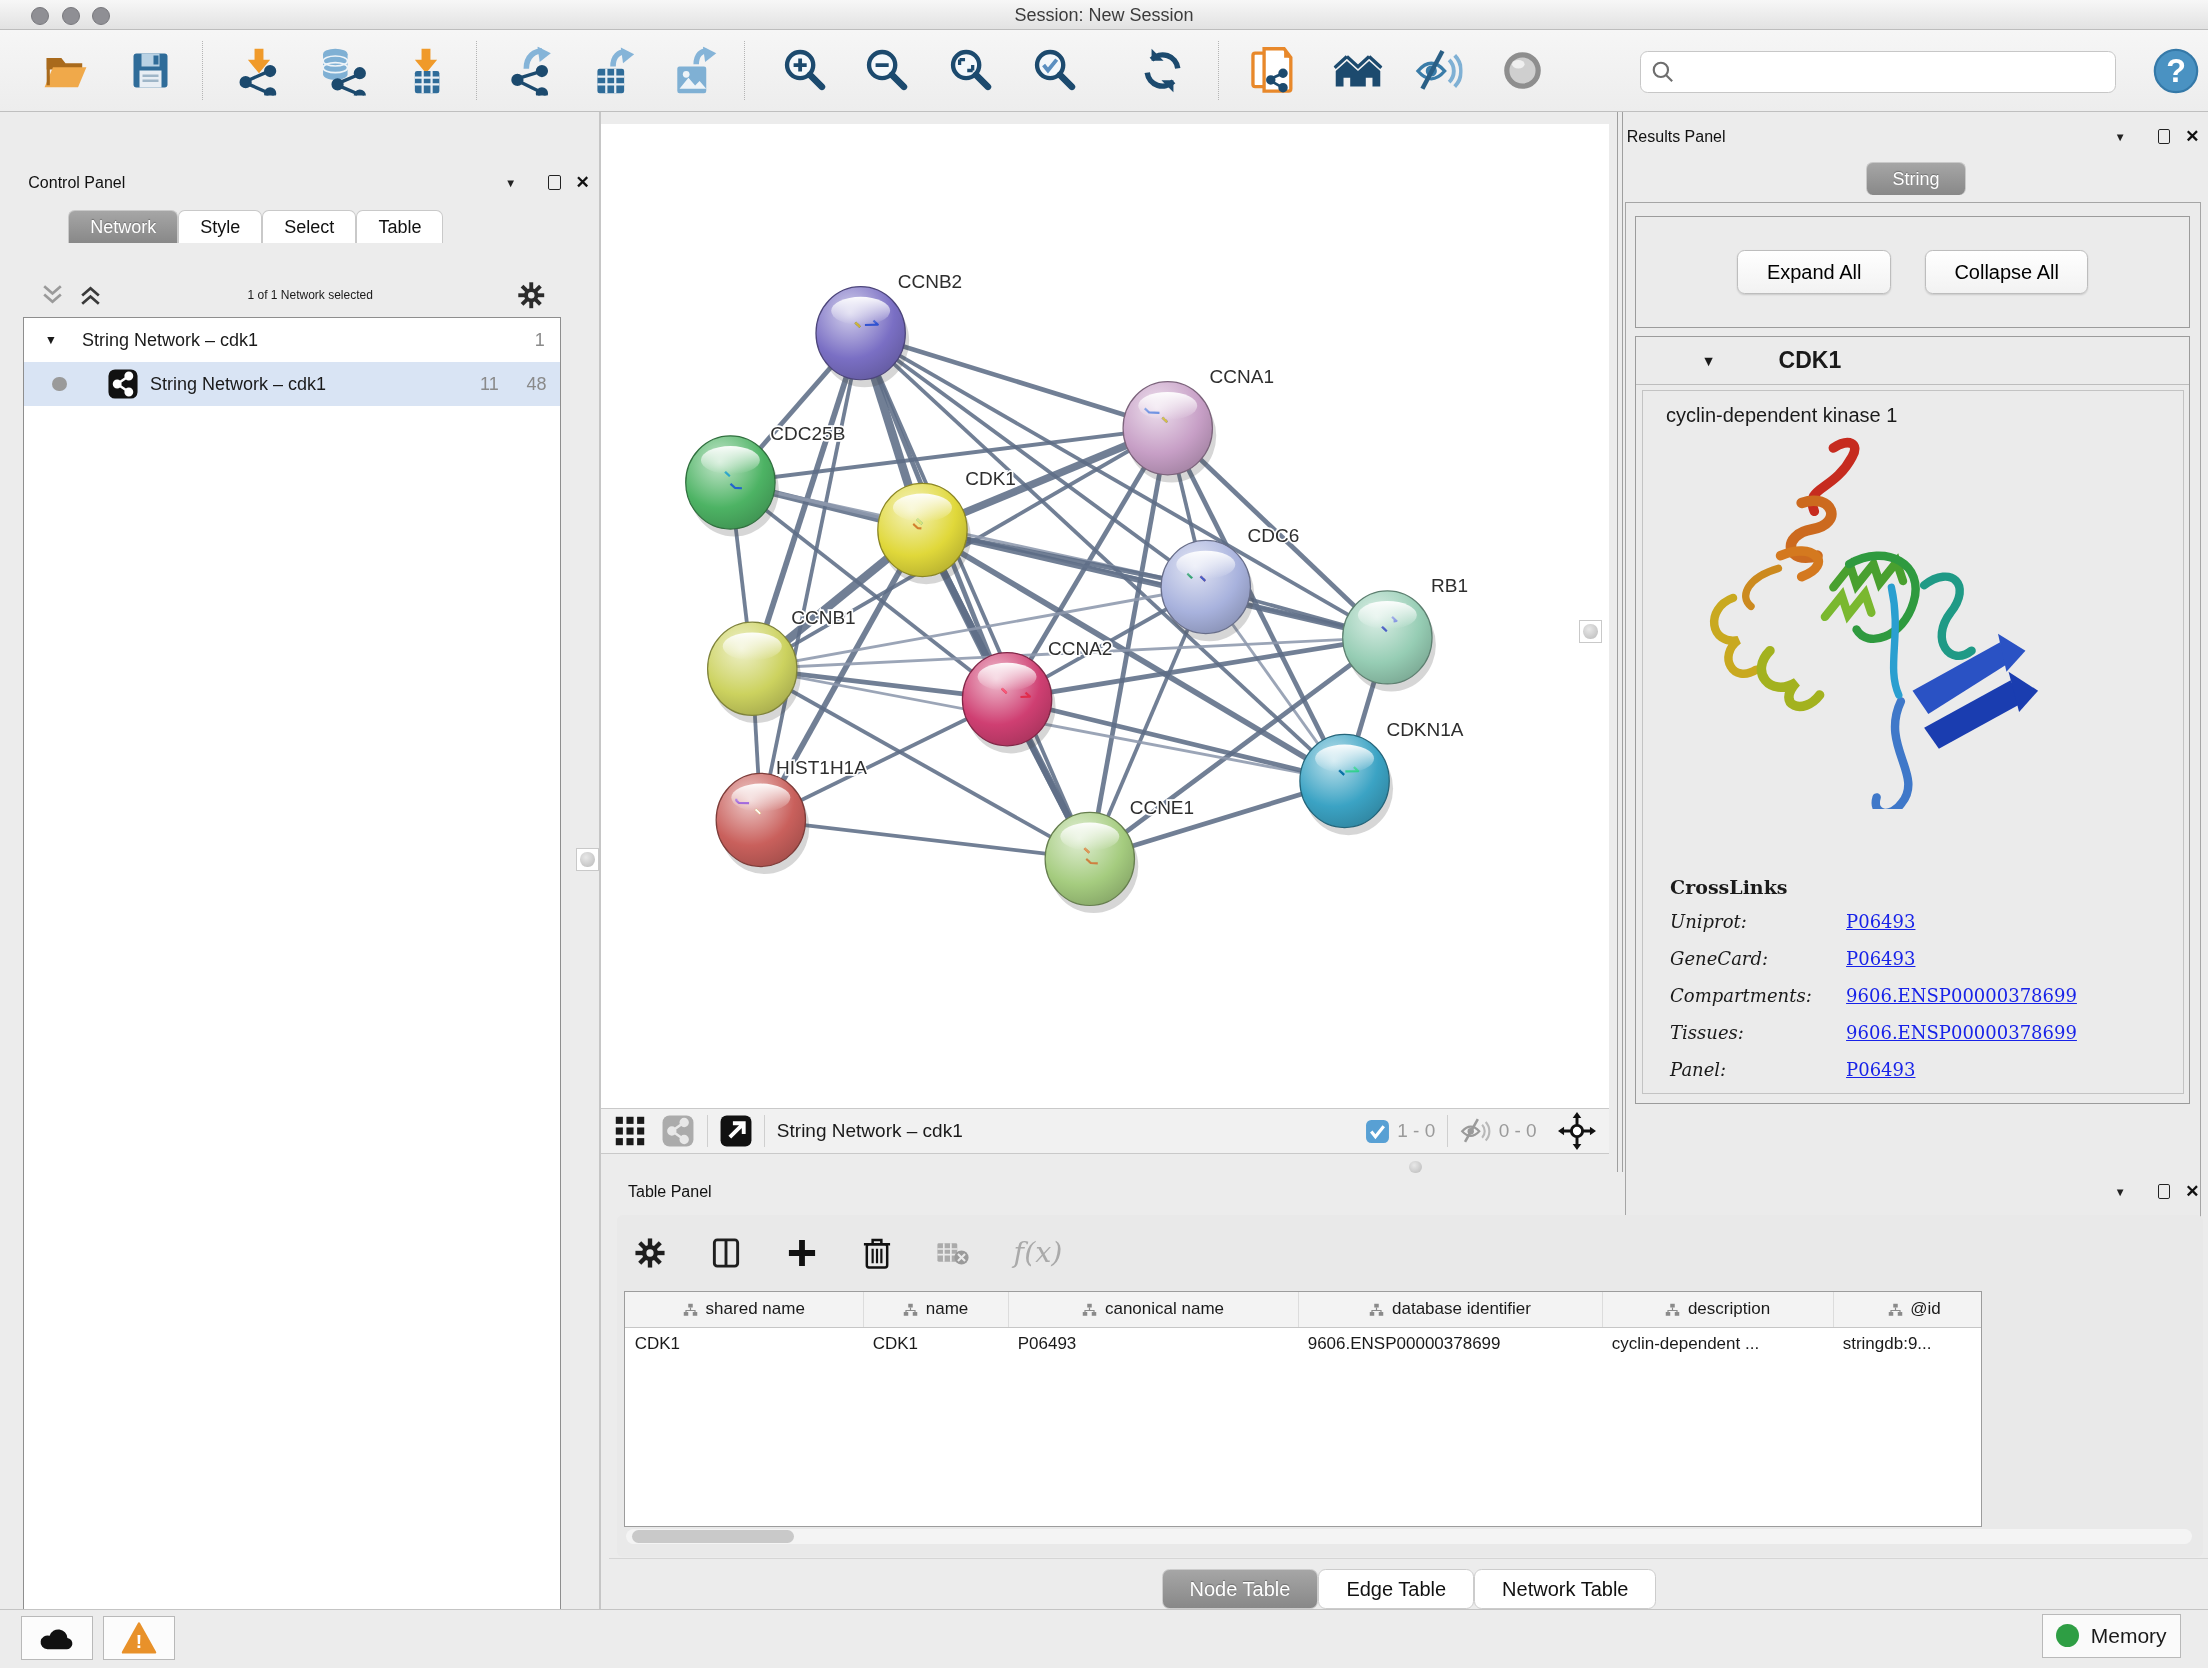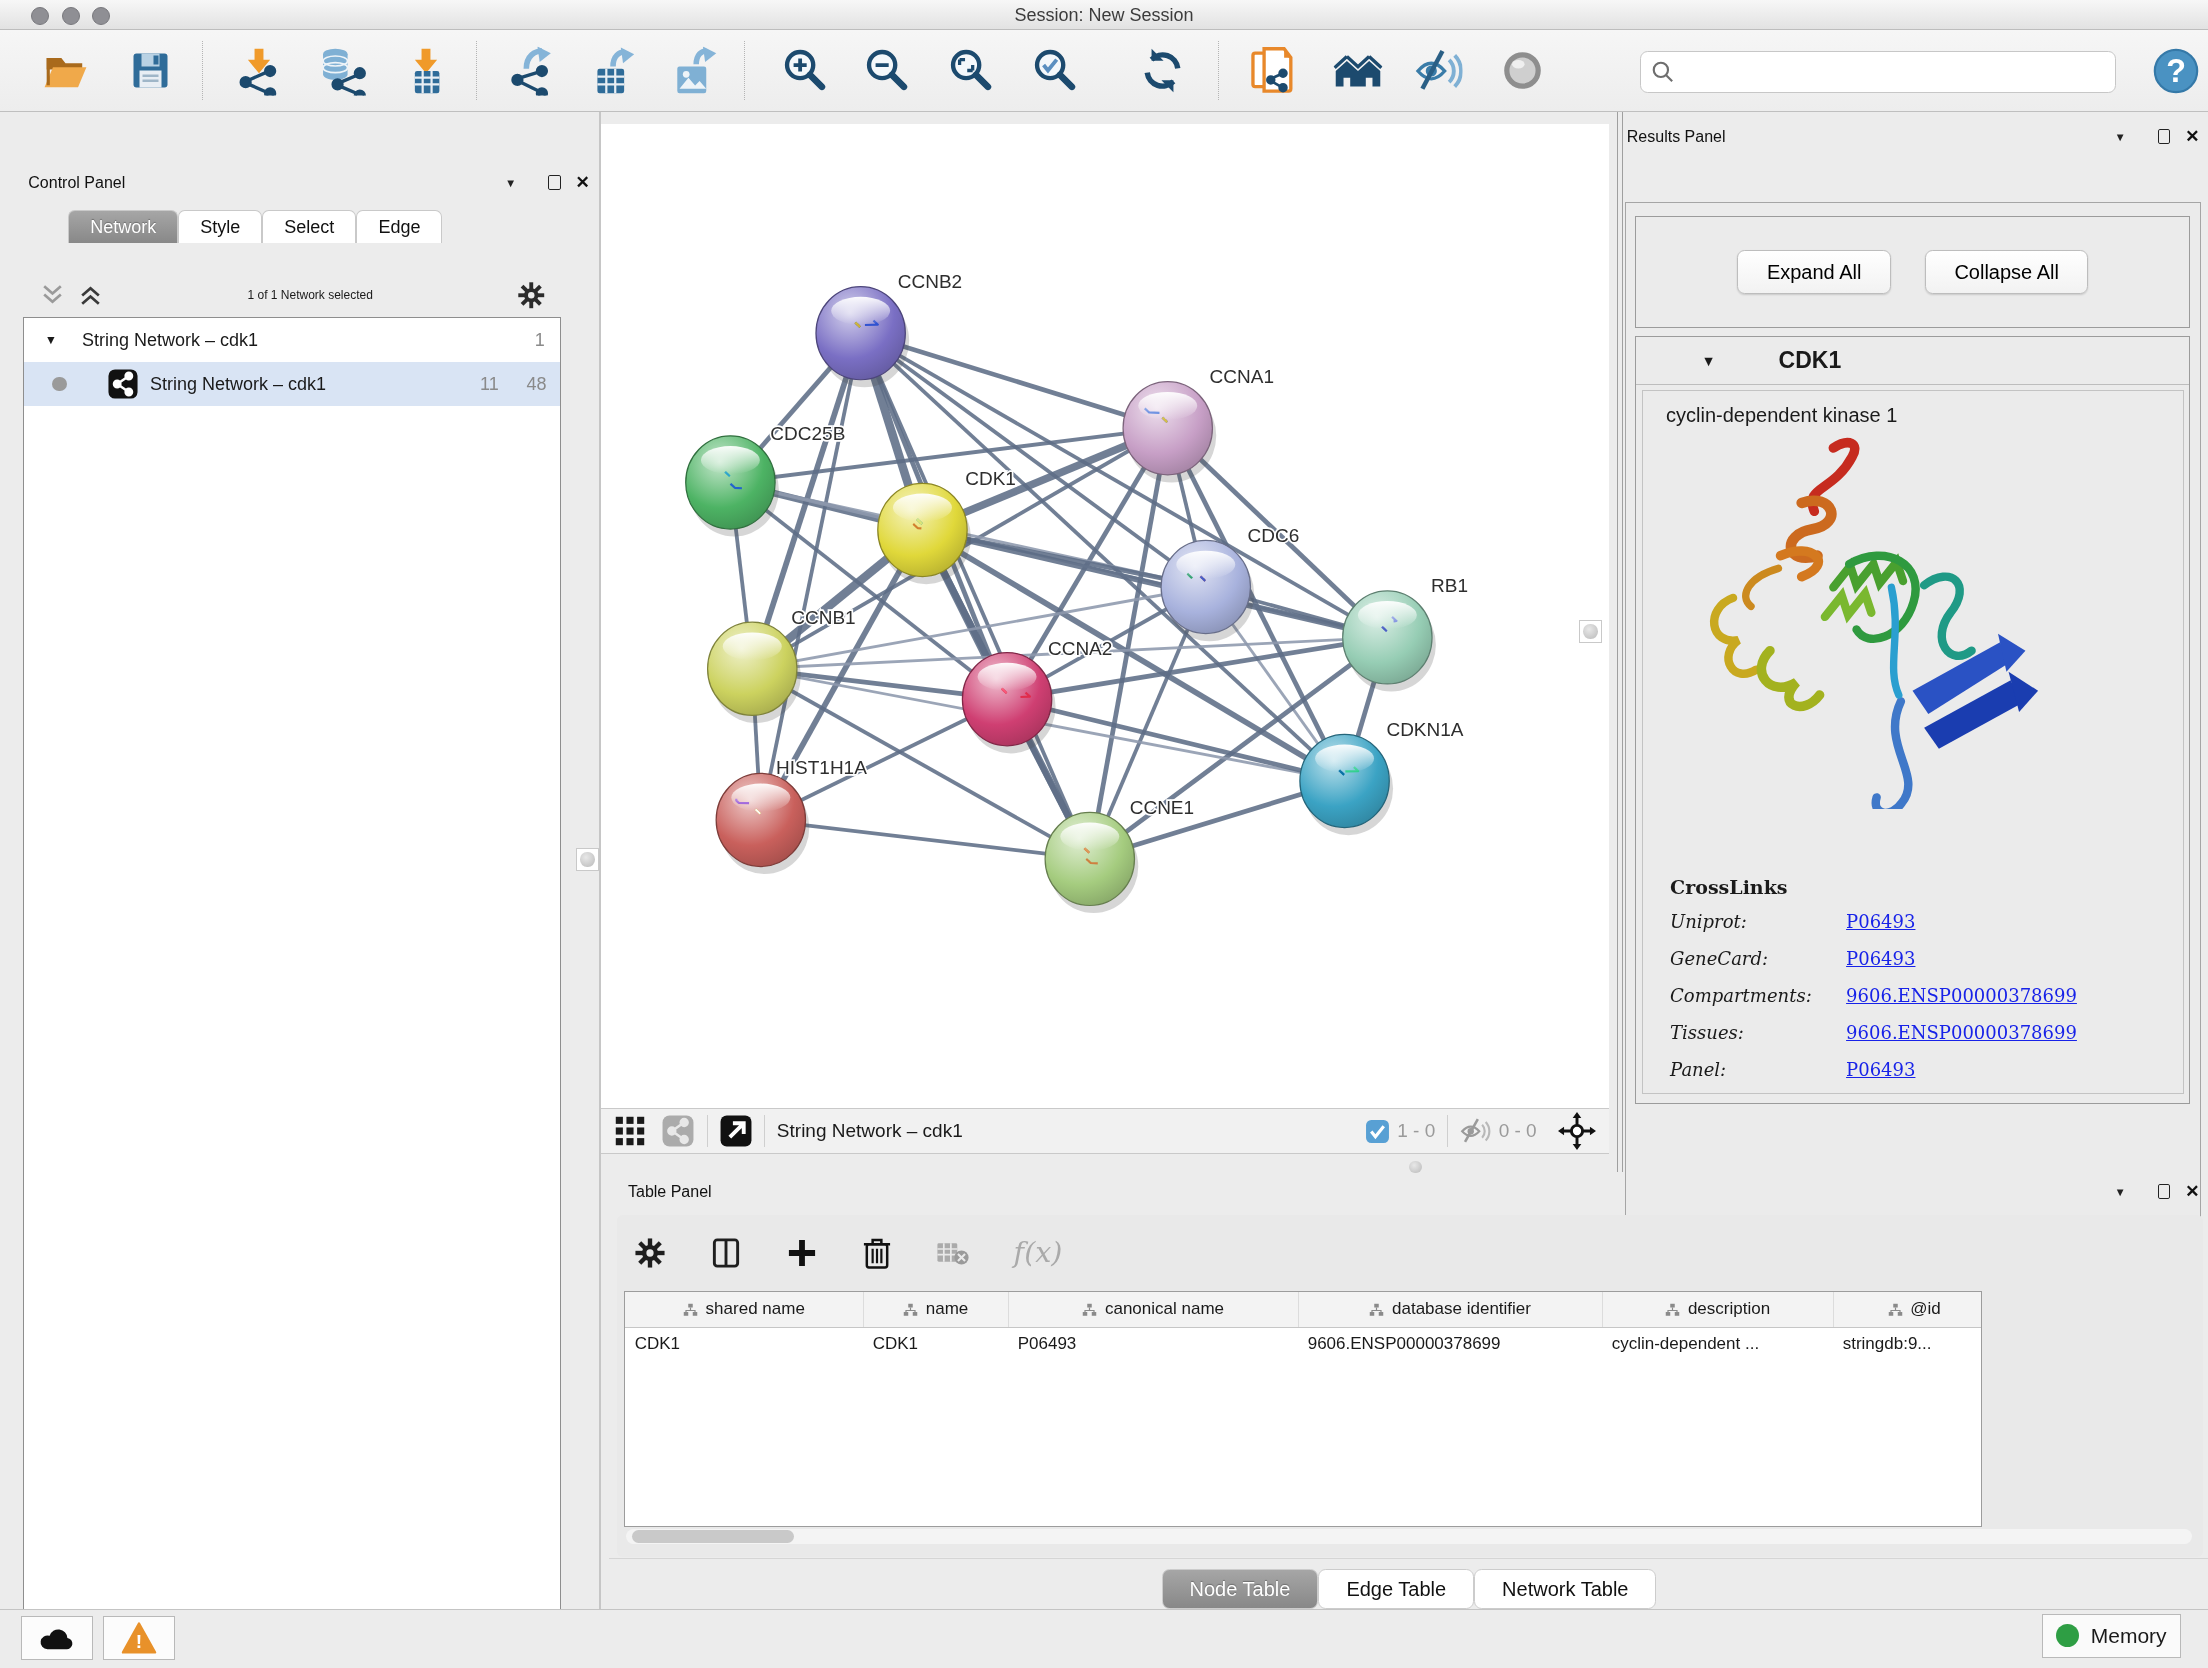--- a/index.html
+++ b/index.html
@@ -304,21 +304,21 @@
 <div class="control-panel">
   <div style="position:relative; height:25px;">
     <span class="panel-title" style="position:absolute; left:15px; top:3.8px">Control Panel</span>
     <span class="panel-ctrls">
       <span class="pc-menu" style="margin-right:17px">▼</span>
       <span class="pc-float"></span>
       <span class="pc-close">✕</span>
     </span>
   </div>
   <div class="cp-tabs">
-    <span class="tab sel">Network</span><span class="tab">Style</span><span class="tab">Select</span><span class="tab">Edge</span>
+    <span class="tab sel">Network</span><span class="tab">Style</span><span class="tab">Select</span><span class="tab">Table</span>
   </div>
   <div class="cp-toolrow">
     <svg width="25" height="27" viewBox="0 0 24 26" style="margin-left:17px">
       <path d="M4 4l8 7 8-7M4 12l8 7 8-7" fill="none" stroke="#9a9a9a" stroke-width="2.6"></path>
     </svg>
     <svg width="25" height="27" viewBox="0 0 24 26" style="margin-left:13.3px">
       <path d="M4 21l8-7 8 7M4 13l8-7 8 7" fill="none" stroke="#3a3a3a" stroke-width="2.6"></path>
     </svg>
     <span style="flex:1; text-align:center; font-size:12px;">1 of 1 Network selected</span>
     <svg width="28.5" height="28.5" viewBox="0 0 44 44" style="margin-right:15px">
@@ -614,20 +614,23 @@
 
 <div class="results-panel">
   <div style="position:relative; height:25px;">
     <span class="panel-title" style="position:absolute; left:3.8px; top:3.8px">Results Panel</span>
     <span class="panel-ctrls">
       <span class="pc-menu" style="margin-right:17px">▼</span>
       <span class="pc-float"></span>
       <span class="pc-close">✕</span>
     </span>
   </div>
+  <div style="position:absolute; left:0; top:38px; width:100%; text-align:center;">
+    <span class="tab sel" style="border-radius:6.7px; padding:5.7px 25px;">String</span>
+  </div>
   <div class="rp-outer">
     <div class="rp-btnbox">
       <button class="rp-btn">Expand All</button>
       <button class="rp-btn">Collapse All</button>
     </div>
     <div class="rp-section">
       <div class="rp-sechead">
         <span style="margin-left:65px; font-size:14.3px;">▼</span>
         <span class="rp-gene" style="margin-left:63px;">CDK1</span>
       </div>

